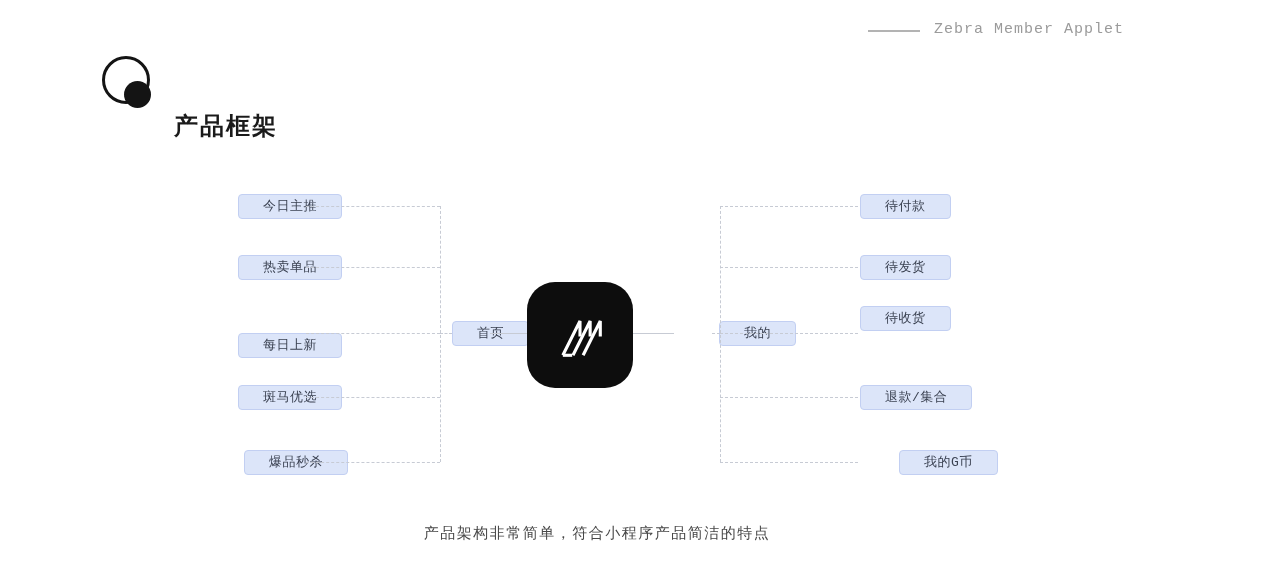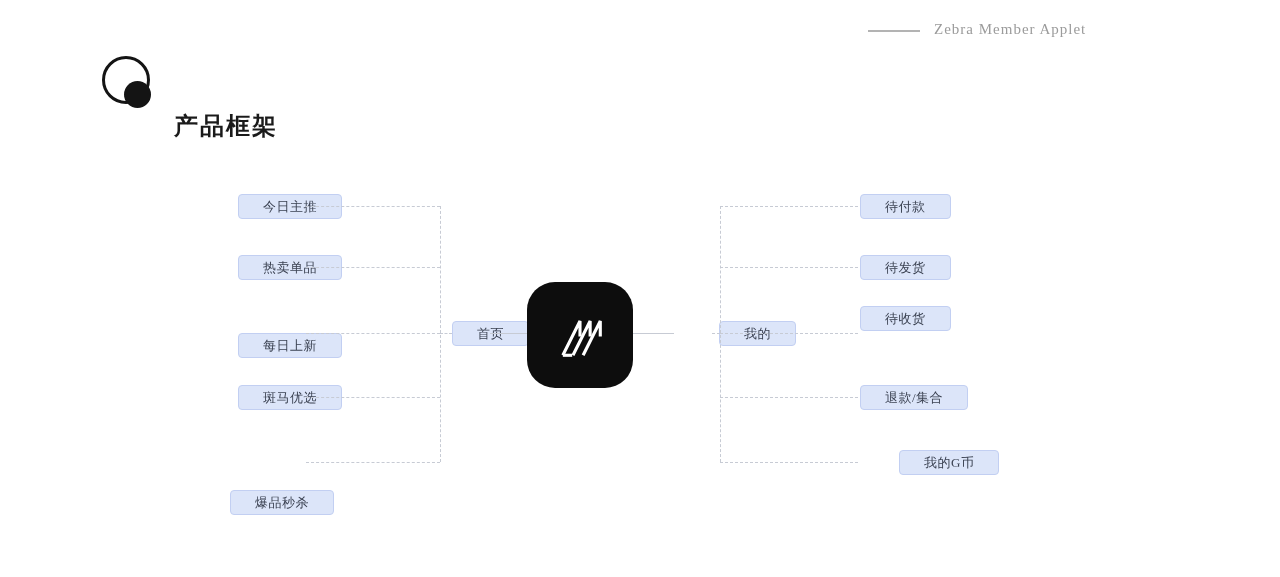--- a/index.html
+++ b/index.html
@@ -1,18 +1,18 @@
 <!DOCTYPE html>
 <html style="--pill-bg: #dce5f9; --pill-border: #c2cff2; --pill-text: #3b4252; --line: #c7cbd4; --muted-text: #9b9b9b; --icon-bg: #0d0d0d;"><head>
 <meta charset="utf-8">
 <style>
   html,body{margin:0;padding:0;background:#fff;}
   .stage{
     position:relative;width:1280px;height:577px;background:#ffffff;
-    font-family:Liberation Serif, serif;overflow:hidden;
+    font-family:Liberation Mono, monospace;overflow:hidden;
   }
   
   .wm-line{position:absolute;left:868px;top:30px;width:52px;height:0;
     border-top:2px solid #b3b3b3;}
   .wm-text{position:absolute;left:934px;top:21px;font-size:15px;
     color:var(--muted-text,#9b9b9b);letter-spacing:1px;}
   
   .logo-ring{position:absolute;left:102px;top:56px;width:42px;height:42px;
     border:3px solid #141414;border-radius:50%;}
   .logo-dot{position:absolute;left:124px;top:81px;width:27px;height:27px;
@@ -51,21 +51,21 @@
   <div class="logo-ring"></div>
   <div class="logo-dot"></div>
   <div class="title-wrap">
     <span class="title-cn">产品框架</span>
   </div>
 
   <div class="pill" style="left:238px;top:194px;">今日主推</div>
   <div class="pill" style="left:238px;top:255px;">热卖单品</div>
   <div class="pill" style="left:238px;top:333px;">每日上新</div>
   <div class="pill" style="left:238px;top:385px;">斑马优选</div>
-  <div class="pill" style="left:230px;top:450px;margin-top:40px;">爆品秒杀</div>
+  <div class="pill" style="left:244px;top:450px;">爆品秒杀</div>
 
   <div class="hdash" style="left:306px;top:206px;width:134px;"></div>
   <div class="hdash" style="left:306px;top:267px;width:134px;"></div>
   <div class="hdash" style="left:306px;top:333px;width:134px;"></div>
   <div class="hdash" style="left:306px;top:397px;width:134px;"></div>
   <div class="hdash" style="left:306px;top:462px;width:134px;"></div>
 
   <div class="vdash" style="left:440px;top:206px;height:256px;"></div>
 
   <div class="hdash" style="left:440px;top:333px;width:12px;"></div>
@@ -94,14 +94,15 @@
   <div class="hdash" style="left:720px;top:333px;width:138px;"></div>
   <div class="hdash" style="left:720px;top:397px;width:138px;"></div>
   <div class="hdash" style="left:720px;top:462px;width:138px;"></div>
 
   <div class="pill" style="left:860px;top:194px;">待付款</div>
   <div class="pill" style="left:860px;top:255px;">待发货</div>
   <div class="pill" style="left:860px;top:306px;">待收货</div>
   <div class="pill" style="left:860px;top:385px;">退款/集合</div>
   <div class="pill" style="left:899px;top:450px;">我的G币</div>
 
+  <div class="caption">产品架构非常简单，符合小程序产品简洁的特点</div>
 
 </div>
 
 </body></html>

